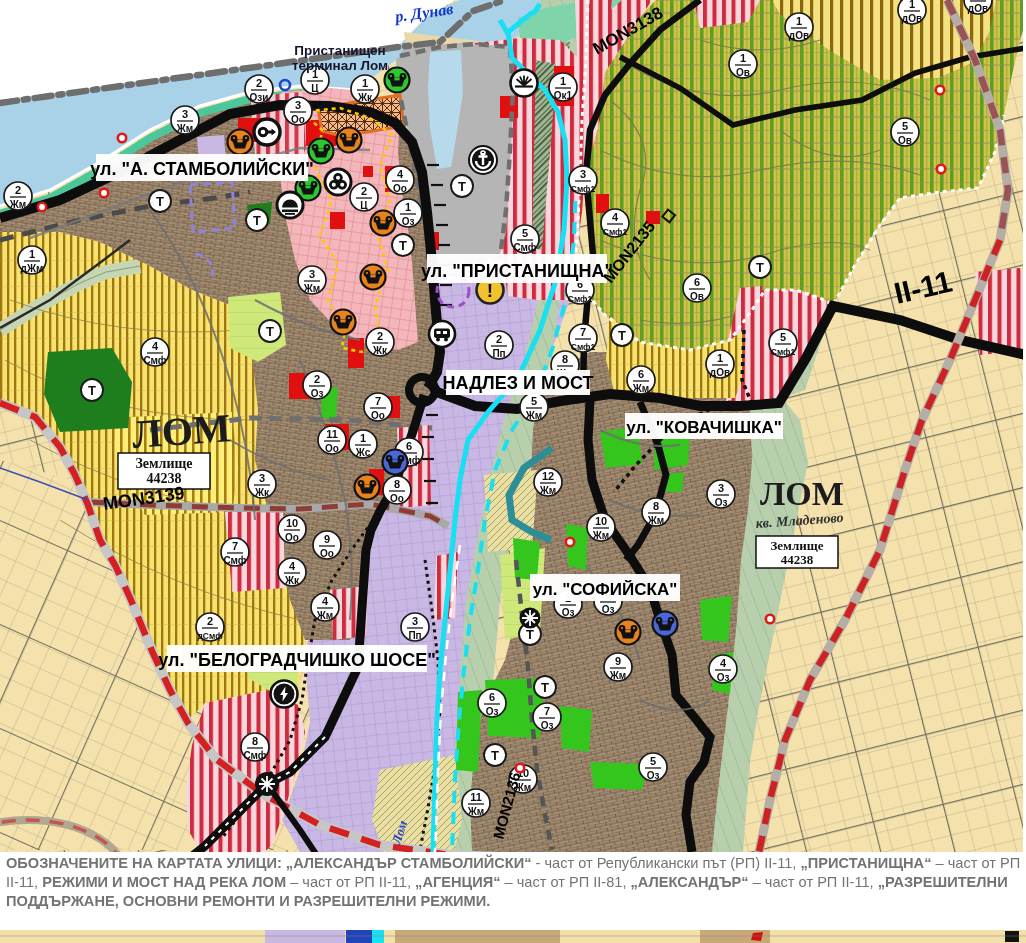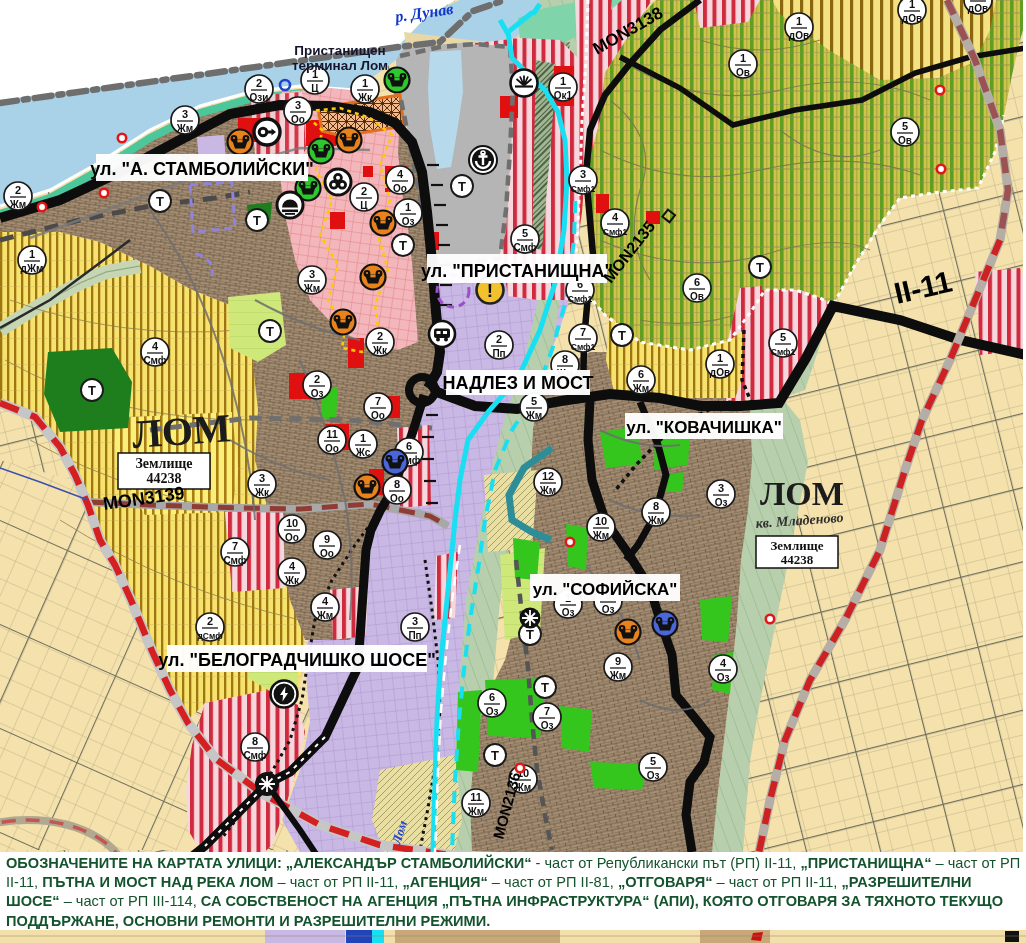--- a/index.html
+++ b/index.html
@@ -1,15 +1,15 @@
 <!DOCTYPE html>
 <html><head><meta charset="utf-8"><style>
 html,body{margin:0;padding:0;background:#fff;width:1026px;height:943px;overflow:hidden}
 #map{position:relative;width:1026px;height:943px;font-family:"Liberation Sans",sans-serif}
-#legend{position:absolute;left:0;top:852px;width:1026px;height:78px;background:#fff;color:#14532d;
+#legend{position:absolute;left:0;top:852px;width:1026px;height:78px;background:#fff;color:#737373;
  font-size:14.6px;line-height:19.2px;padding:2px 6px;box-sizing:border-box;white-space:nowrap}
 </style></head><body>
 
 <div id="map">
 <svg width="1026" height="943" viewBox="0 0 1026 943">
 <defs>
 <pattern id="beige" width="20" height="20" patternUnits="userSpaceOnUse" patternTransform="rotate(-14)">
  <rect width="20" height="20" fill="#f4e1ab"></rect>
  <path d="M0,0 H20 M0,0 V20" stroke="#a89f7e" stroke-width="0.7"></path>
 </pattern>
@@ -1094,16 +1094,15 @@
 
 <text x="503" y="840" font-size="15" font-family="Liberation Sans, sans-serif" font-weight="bold" fill="#000" text-anchor="start" transform="rotate(-75 503 840)">MON2136</text>
 
 <text x="897" y="304" font-size="30" font-family="Liberation Sans, sans-serif" font-weight="bold" fill="#000" text-anchor="start" transform="rotate(-13 897 304)">II-11</text>
 
 <text x="0" y="0" font-size="1" font-family="Liberation Sans, sans-serif" font-weight="bold" fill="#000" text-anchor="start"></text>
 </svg>
 
 <div id="legend">
 <div><b>ОБОЗНАЧЕНИТЕ НА КАРТАТА УЛИЦИ: „АЛЕКСАНДЪР СТАМБОЛИЙСКИ“</b> - част от Републикански път (РП) II-11, <b>„ПРИСТАНИЩНА“</b> – част от РП</div>
-<div>II-11, <b>ПЪТНА И МОСТ НАД РЕКА ЛОМ</b> – част от РП II-11, <b>„АГЕНЦИЯ“</b> – част от РП II-81, <b>„ОТГОВАРЯ“</b> – част от РП II-11, <b>„РАЗРЕШИТЕЛНИ</b></div>
-<div><b>ШОСЕ“</b> – част от РП III-114, <b>СА СОБСТВЕНОСТ НА АГЕНЦИЯ „ПЪТНА ИНФРАСТРУКТУРА“ (АПИ), КОЯТО ОТГОВАРЯ ЗА ТЯХНОТО ТЕКУЩО</b></div>
+<div>II-11, <b>РЕЖИМИ И МОСТ НАД РЕКА ЛОМ</b> – част от РП II-11, <b>„АГЕНЦИЯ“</b> – част от РП II-81, <b>„АЛЕКСАНДЪР“</b> – част от РП II-11, <b>„РАЗРЕШИТЕЛНИ</b></div>
 <div><b>ПОДДЪРЖАНЕ, ОСНОВНИ РЕМОНТИ И РАЗРЕШИТЕЛНИ РЕЖИМИ.</b></div>
 </div>
 </div>
 </body></html>

